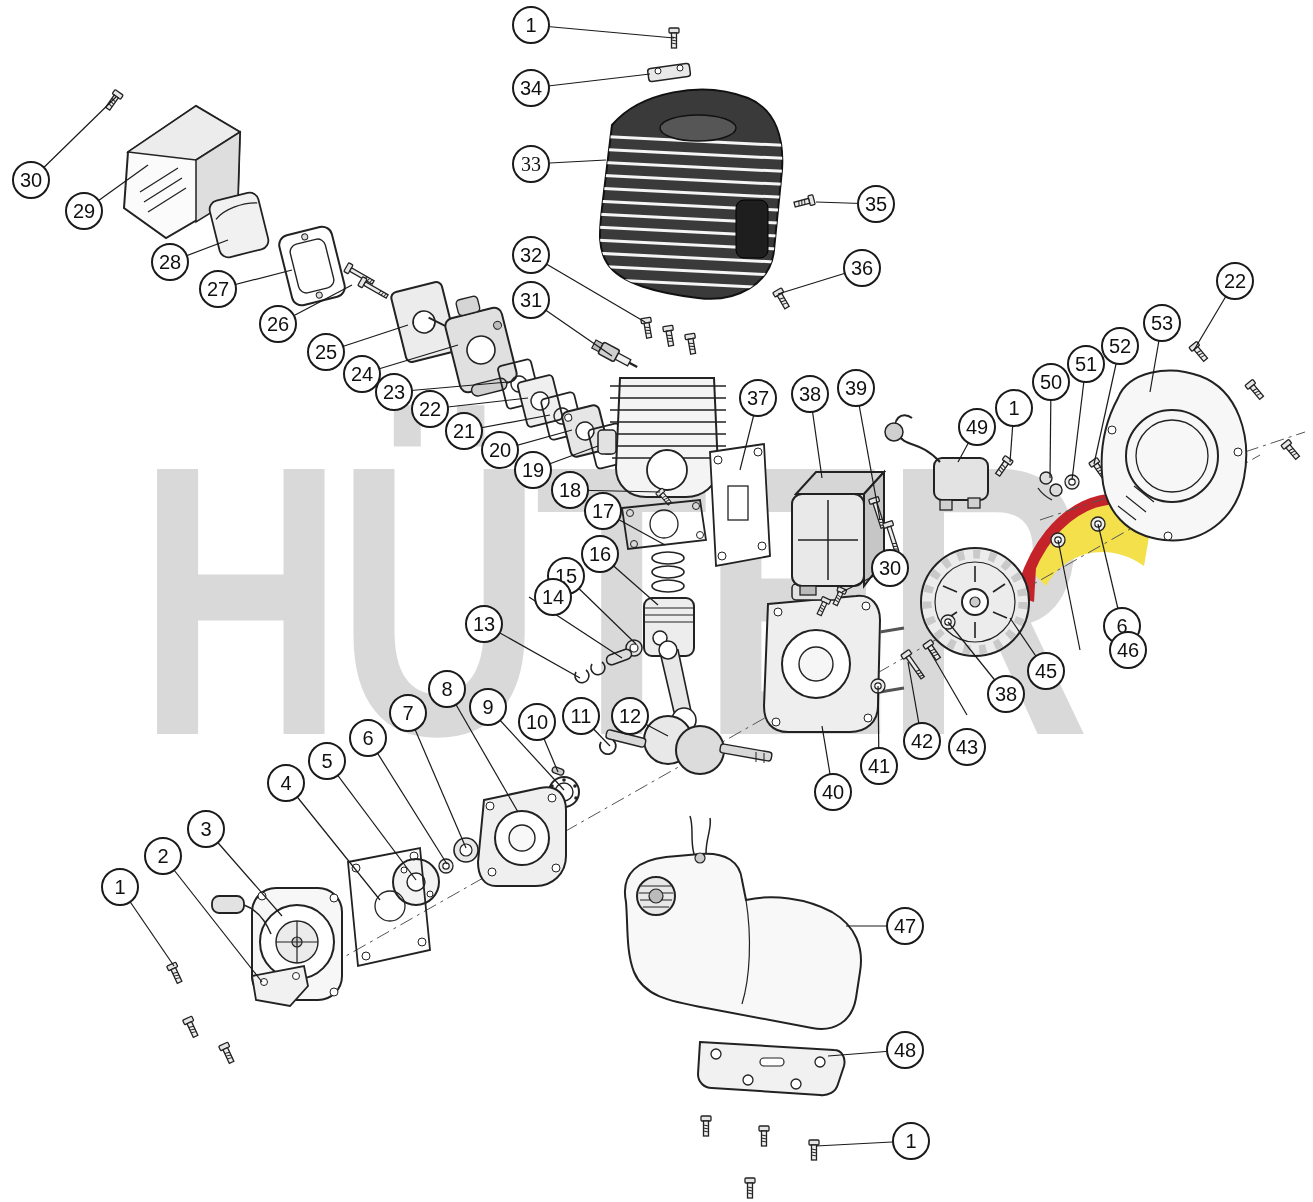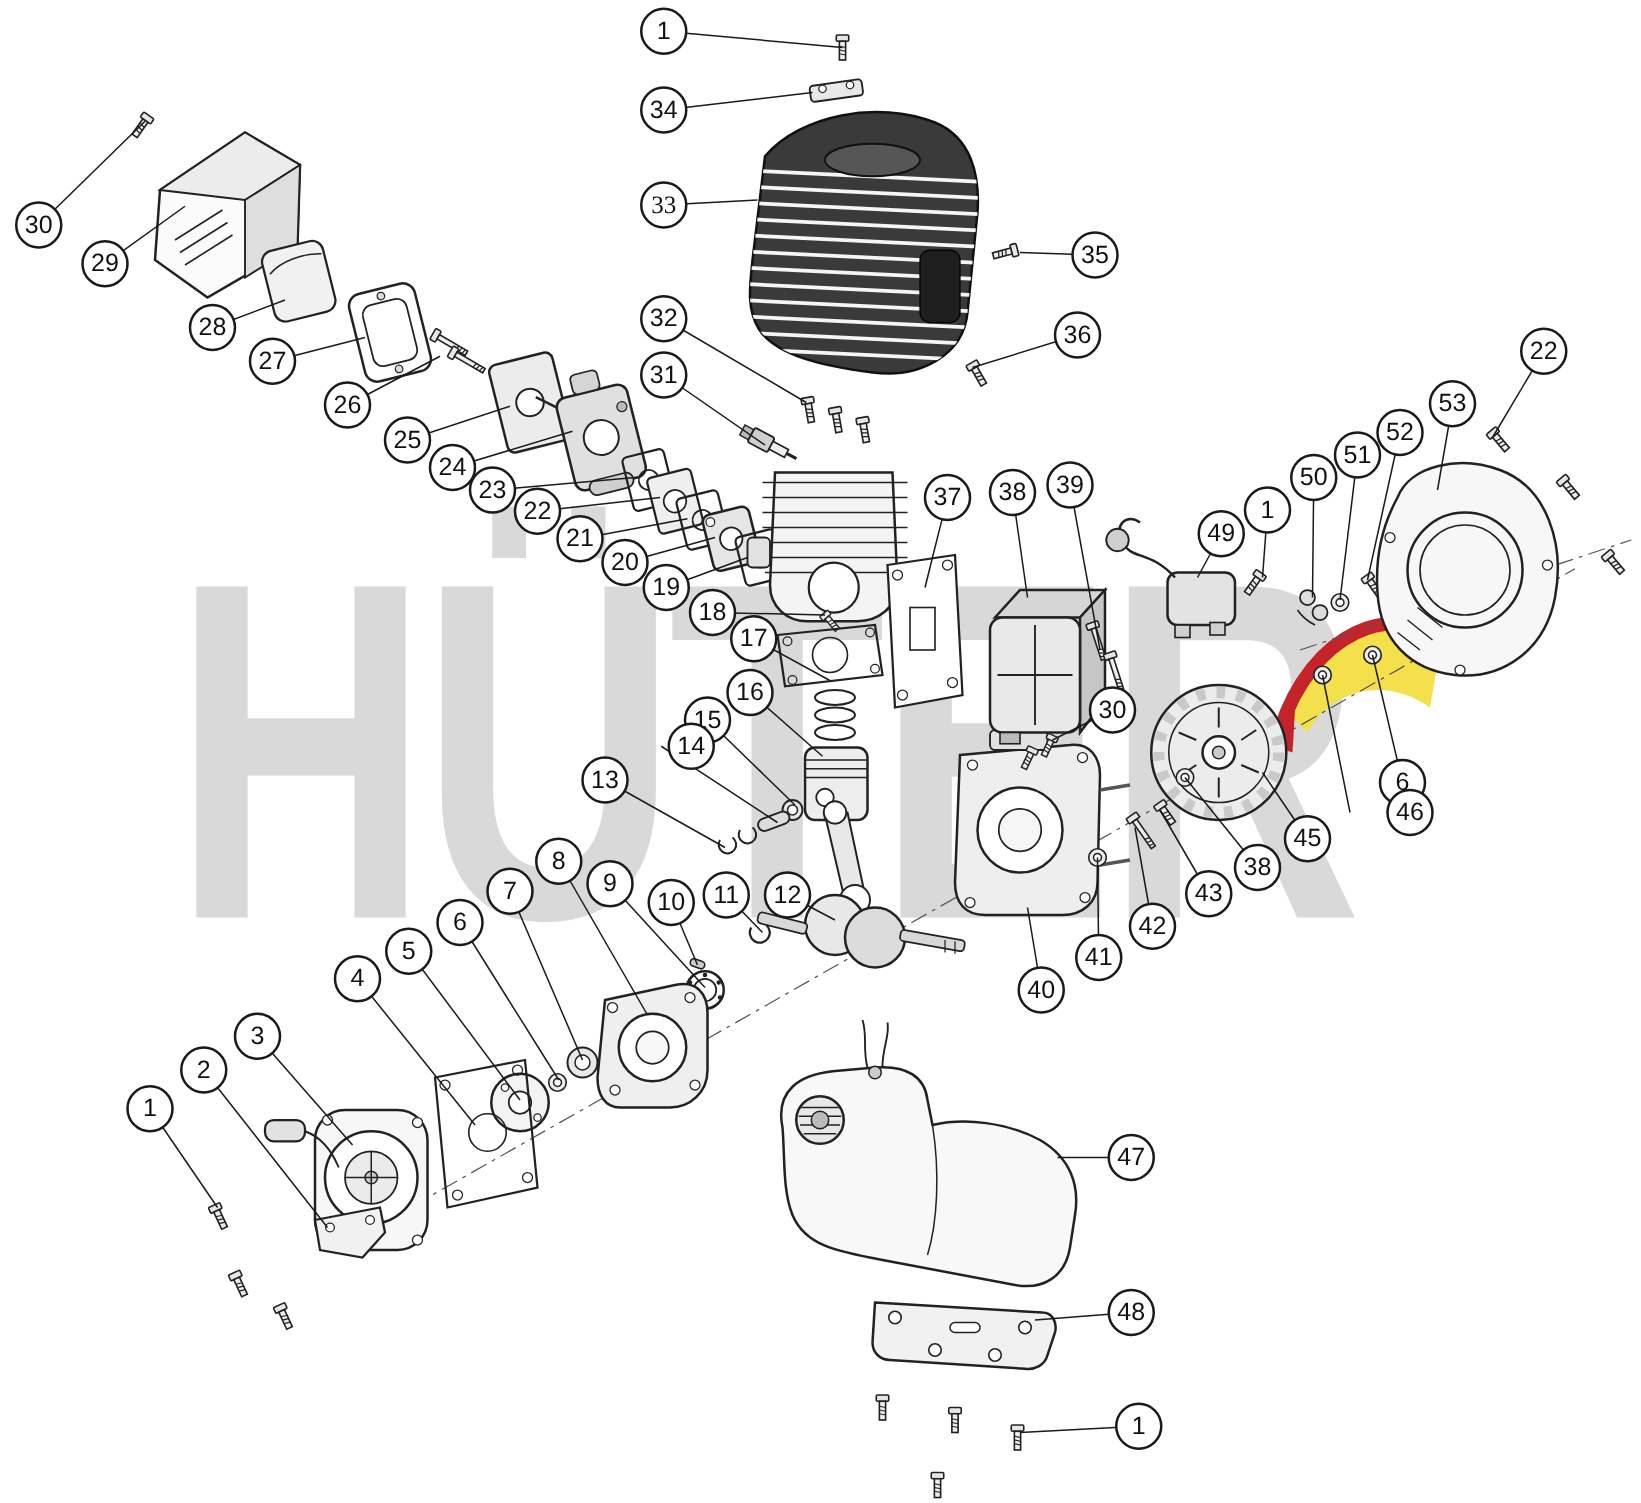--- a/index.html
+++ b/index.html
@@ -526,21 +526,21 @@
     <div class="callout" style="left: 1101px; top: 327px;">52</div>
     <div class="callout" style="left: 1067px; top: 345px;">51</div>
     <div class="callout" style="left: 1032px; top: 363px;">50</div>
     <div class="callout" style="left: 995px; top: 389px;">1</div>
     <div class="callout" style="left: 958px; top: 408px;">49</div>
     <div class="callout" style="left: 871px; top: 549px;">30</div>
     <div class="callout" style="left: 1103px; top: 607px;">6</div>
     <div class="callout" style="left: 1061px; top: 631px; margin-left: 48px;">46</div>
     <div class="callout" style="left: 1027px; top: 652px;">45</div>
     <div class="callout" style="left: 987px; top: 675px;">38</div>
-    <div class="callout" style="left: 948px; top: 696px;">43</div>
+    <div class="callout" style="left: 948px; top: 728px;">43</div>
     <div class="callout" style="left: 903px; top: 722px;">42</div>
     <div class="callout" style="left: 860px; top: 747px;">41</div>
     <div class="callout" style="left: 814px; top: 773px;">40</div>
     <div class="callout" style="left: 611px; top: 697px;">12</div>
     <div class="callout" style="left: 562px; top: 697px;">11</div>
     <div class="callout" style="left: 518px; top: 703px;">10</div>
     <div class="callout" style="left: 469px; top: 688px;">9</div>
     <div class="callout" style="left: 428px; top: 670px;">8</div>
     <div class="callout" style="left: 389px; top: 694px;">7</div>
     <div class="callout" style="left: 349px; top: 719px;">6</div>

